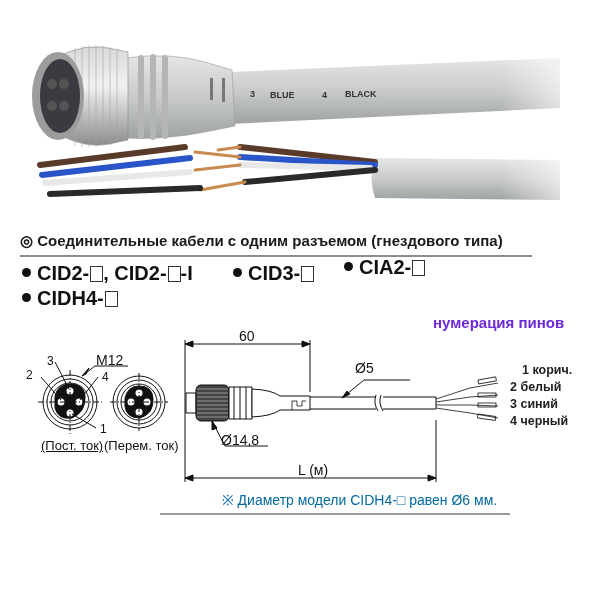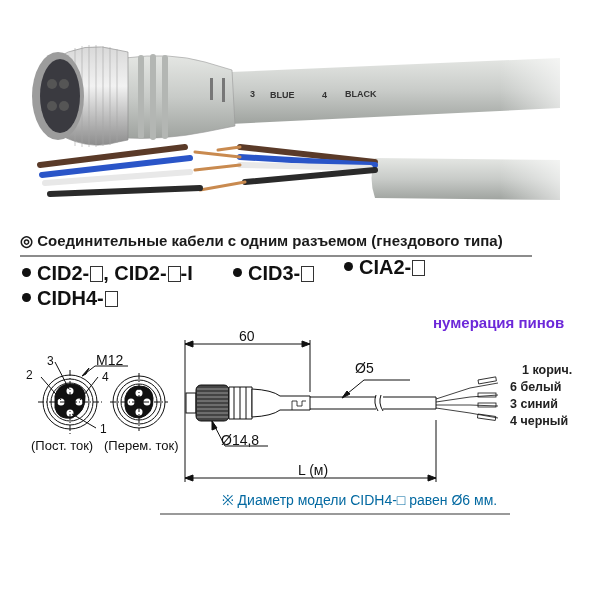--- a/index.html
+++ b/index.html
@@ -212,27 +212,27 @@
     <line x1="225" y1="446" x2="268" y2="446"></line>
     <path d="M212 421 L212 430 L217 428 Z" fill="#111"></path>
   </g>
 </svg>
 
 <div class="abs dim" style="left:96px;top:352px;">M12</div>
 <div class="abs dim" style="left:47px;top:354px;font-size:12px;">3</div>
 <div class="abs dim" style="left:26px;top:368px;font-size:12px;">2</div>
 <div class="abs dim" style="left:102px;top:370px;font-size:12px;">4</div>
 <div class="abs dim" style="left:100px;top:422px;font-size:12px;">1</div>
-<div class="abs cap" style="left:31px;top:438px;">(Пост. ток)</div>
+<div class="abs cap" style="left:41px;top:438px;text-decoration:underline;">(Пост. ток)</div>
 <div class="abs cap" style="left:104px;top:438px;">(Перем. ток)</div>
 
 <div class="abs dim" style="left:239px;top:328px;">60</div>
 <div class="abs dim" style="left:355px;top:360px;">Ø5</div>
 <div class="abs dim" style="left:221px;top:432px;">Ø14,8</div>
 <div class="abs dim" style="left:298px;top:462px;">L (м)</div>
 
 <div class="abs wire-label" style="left:510px;top:363px;margin-left:12px;">1 корич.</div>
-<div class="abs wire-label" style="left:510px;top:380px;">6 белый</div>
+<div class="abs wire-label" style="left:510px;top:380px;">2 белый</div>
 <div class="abs wire-label" style="left:510px;top:397px;">3 синий</div>
 <div class="abs wire-label" style="left:510px;top:414px;">4 черный</div>
 
 <div id="footnote" class="abs">※ Диаметр модели CIDH4-□ равен Ø6 мм.</div>
 <div id="footnote-rule" class="abs"></div>
 
 </body></html>

